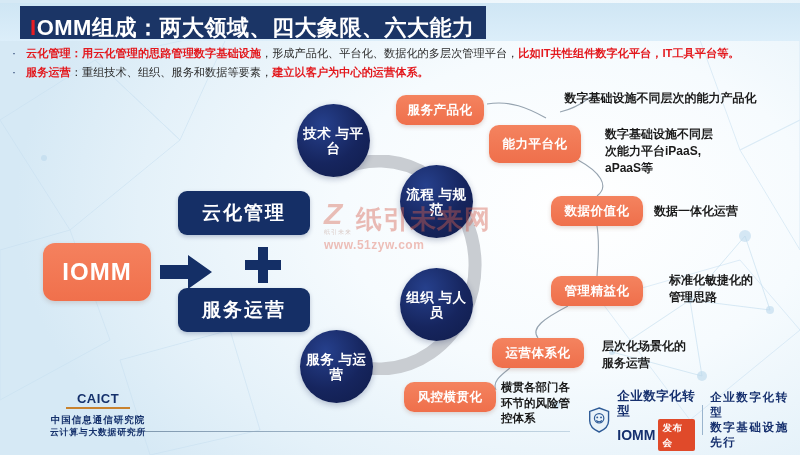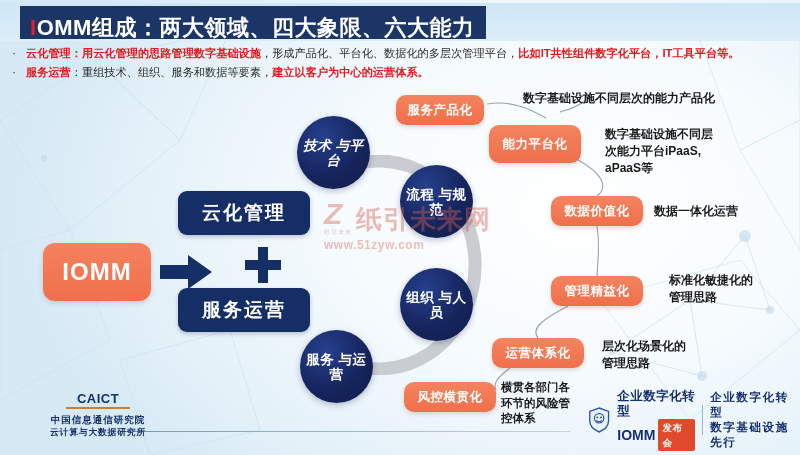--- a/index.html
+++ b/index.html
@@ -76,21 +76,21 @@
   .circ {
     position: absolute; border-radius: 50%;
     background: radial-gradient(circle at 35% 28%, #26408c 0%, #16255e 55%, #101c4a 100%);
     display: flex; align-items: center; justify-content: center;
     box-shadow: 0 2px 6px rgba(15,30,80,.28);
   }
   .circ span {
     color: #ffffff; font-size: 13.5px; font-weight: bold; line-height: 15px;
     text-align: center; letter-spacing: .5px; padding: 0 6px;
   }
-  #c-tech { left: 297px; top: 116px;  width: 73px; height: 73px; font-style: italic; }
+  #c-tech { left: 297px; top: 104px;  width: 73px; height: 73px; }
   #c-proc { left: 400px; top: 165px;  width: 73px; height: 73px; }
   #c-org  { left: 400px; top: 268px;  width: 73px; height: 73px; }
   #c-ops  { left: 300px; top: 330px;  width: 73px; height: 73px; }
 
   
   .cap {
     position: absolute;
     background: linear-gradient(180deg,#f4835f 0%,#ef6f4b 100%);
     border-radius: 10px;
     display: flex; align-items: center; justify-content: center;
@@ -102,21 +102,21 @@
   #cap3 { left: 551px; top: 196px; width: 92px; height: 30px; }
   #cap4 { left: 551px; top: 276px; width: 92px; height: 30px; }
   #cap5 { left: 492px; top: 338px; width: 92px; height: 30px; }
   #cap6 { left: 404px; top: 382px; width: 92px; height: 30px; }
 
   
   .desc {
     position: absolute; color: #1a1a1a; font-weight: bold;
     font-size: 12px; line-height: 17px; white-space: pre-line;
   }
-  #d1 { left: 523px; top: 90px;  width: 275px; }
+  #d1 { left: 523px; top: 90px;  width: 275px; text-align: center; }
   #d2 { left: 605px; top: 126px; width: 190px; }
   #d3 { left: 654px; top: 203px; width: 145px; }
   #d4 { left: 654px; top: 272px; width: 145px; margin-left: 15px; }
   #d5 { left: 602px; top: 338px; width: 160px; }
   #d6 { left: 501px; top: 380px; width: 110px; font-size: 11.5px; line-height: 15.5px; }
 
   
   .caict { position: absolute; left: 38px; top: 391px; text-align: center; width: 120px; }
   .caict-logo { font-size: 13px; font-weight: bold; color: #14306b; letter-spacing: .5px; }
   .caict-ul { width: 64px; height: 2px; background: #c8822e; margin: 1px auto 4px; }
@@ -267,21 +267,21 @@
   </div>
 
   <div class="desc" id="d1">数字基础设施不同层次的能力产品化</div>
   <div class="desc" id="d2">数字基础设施不同层
 次能力平台iPaaS,
 aPaaS等</div>
   <div class="desc" id="d3">数据一体化运营</div>
   <div class="desc" id="d4">标准化敏捷化的
 管理思路</div>
   <div class="desc" id="d5">层次化场景化的
-管理思路</div>
+服务运营</div>
   <div class="desc" id="d6">横贯各部门各
 环节的风险管
 控体系</div>
 
   <div class="wm">
     <div class="wm-top">
       <div>
         <div class="wm-z">Z</div>
         <div class="wm-sub">纸引未来</div>
       </div>

